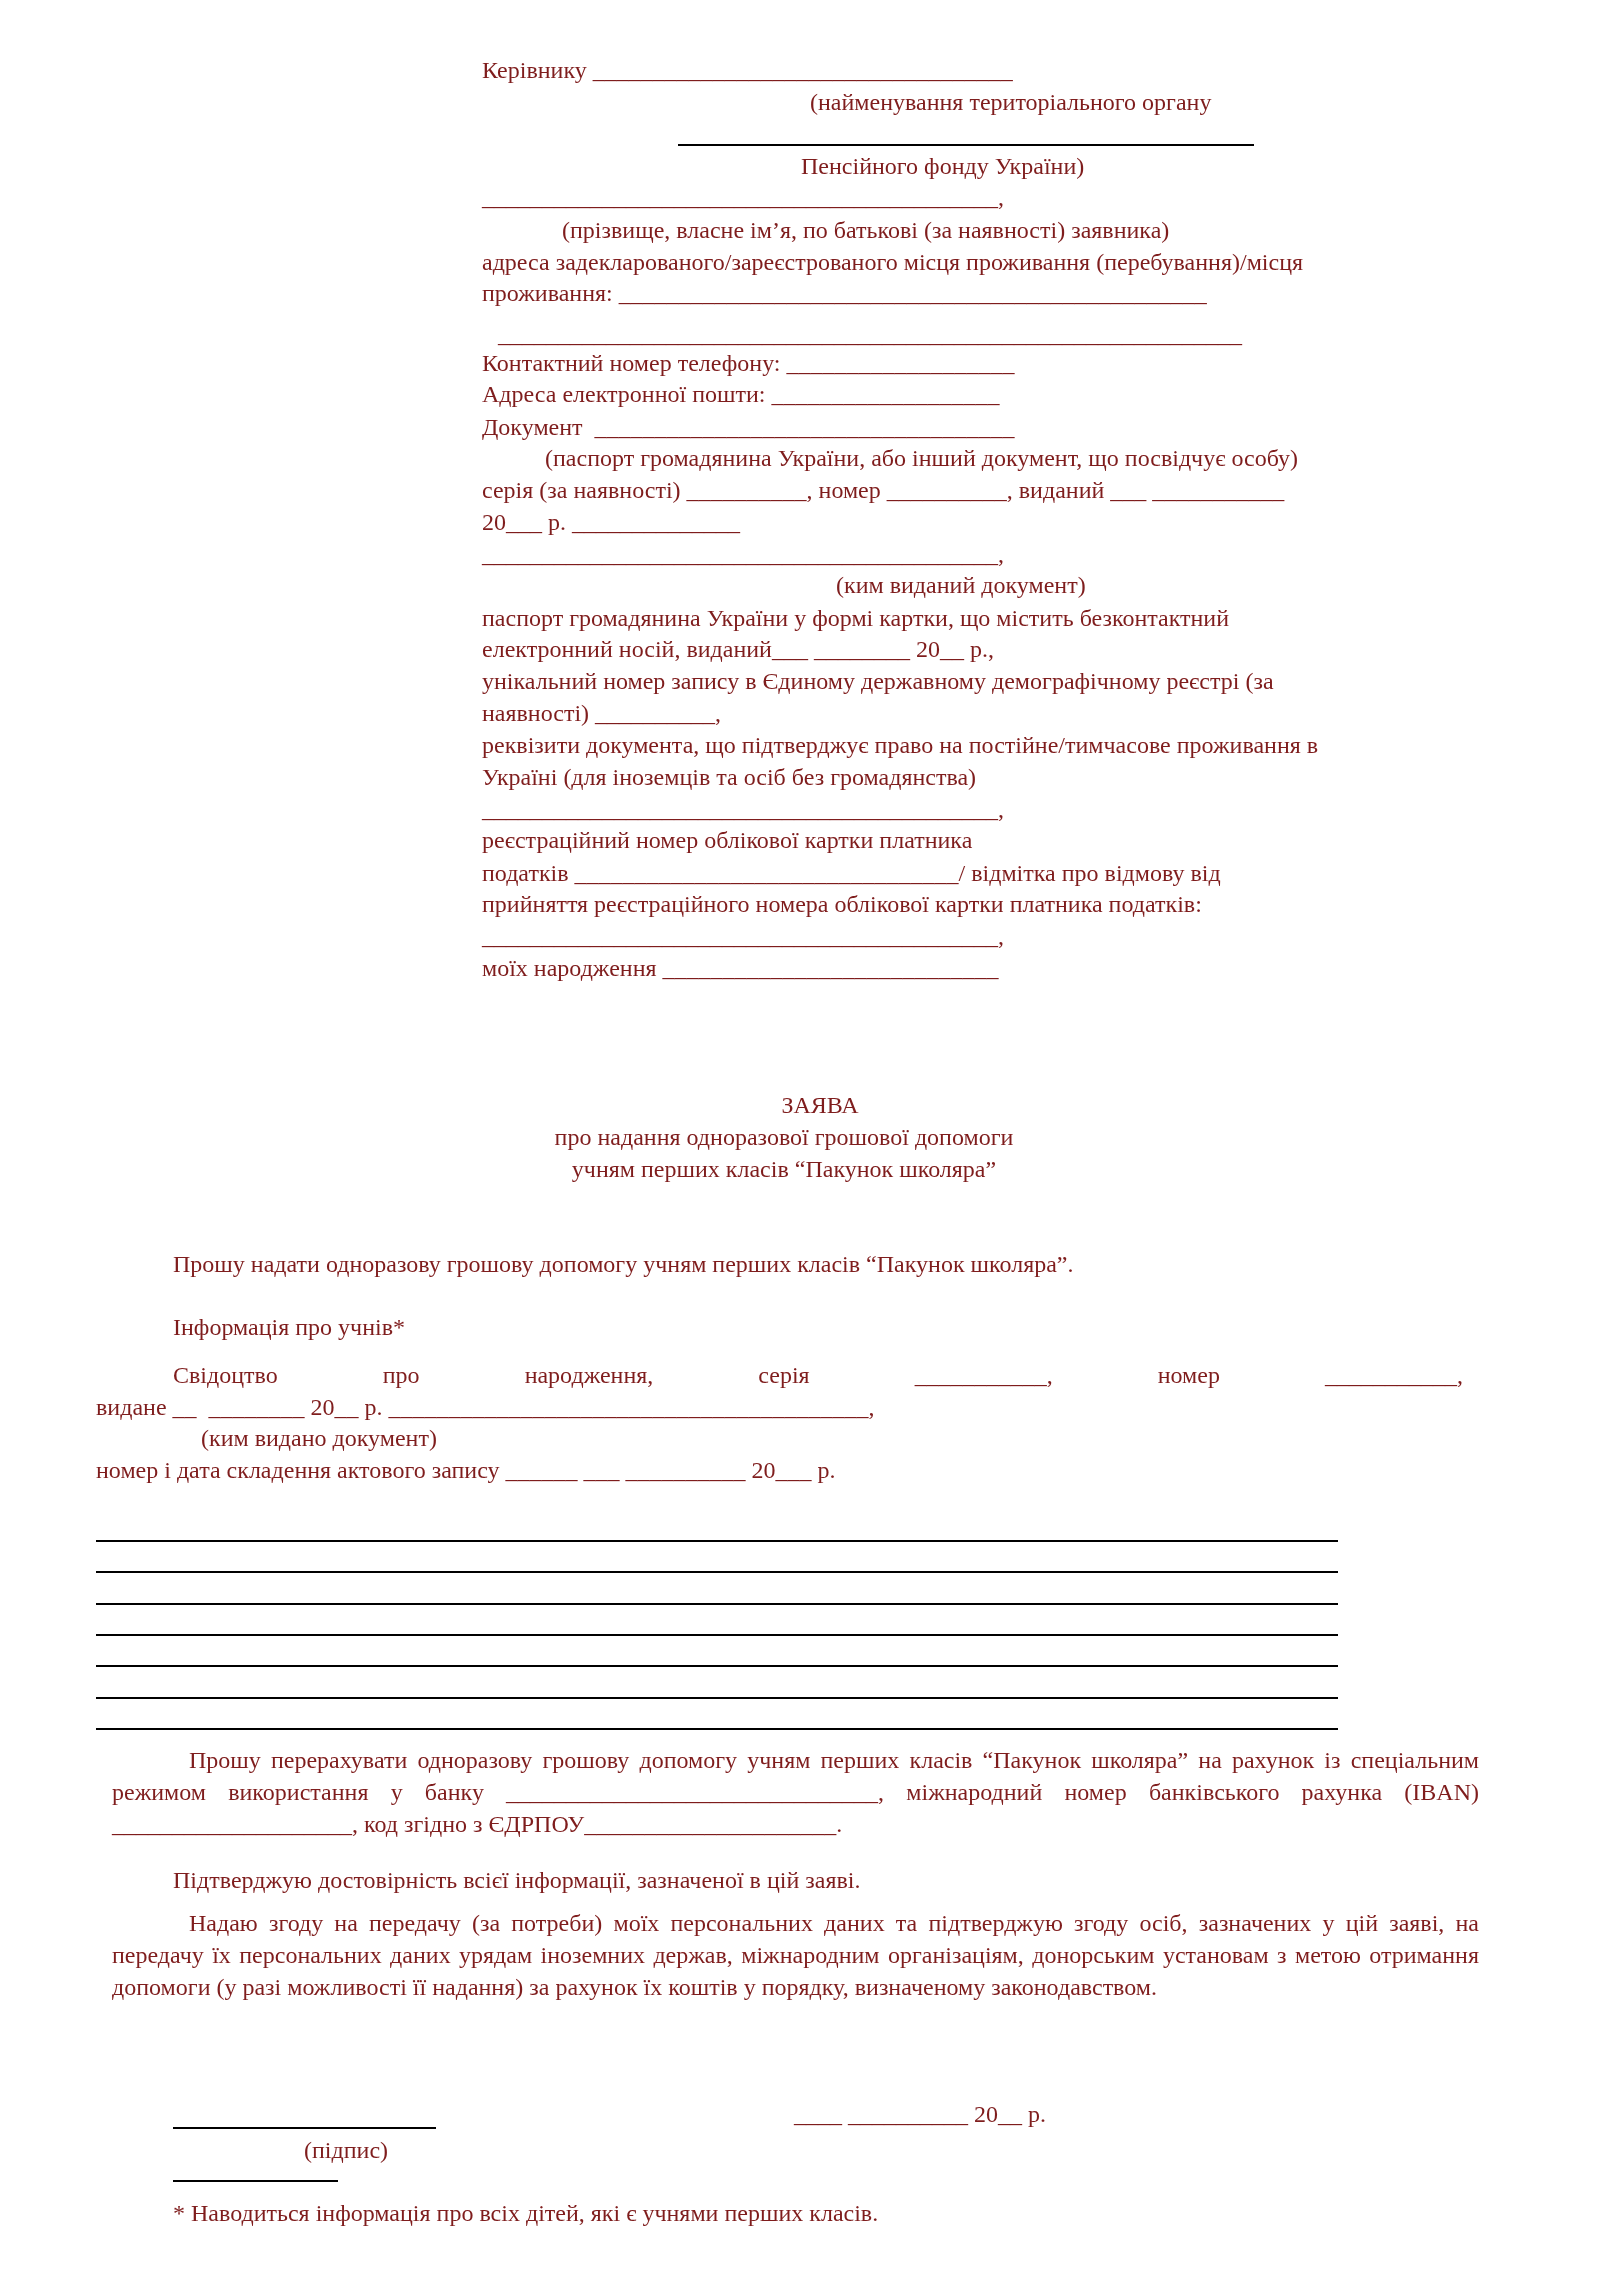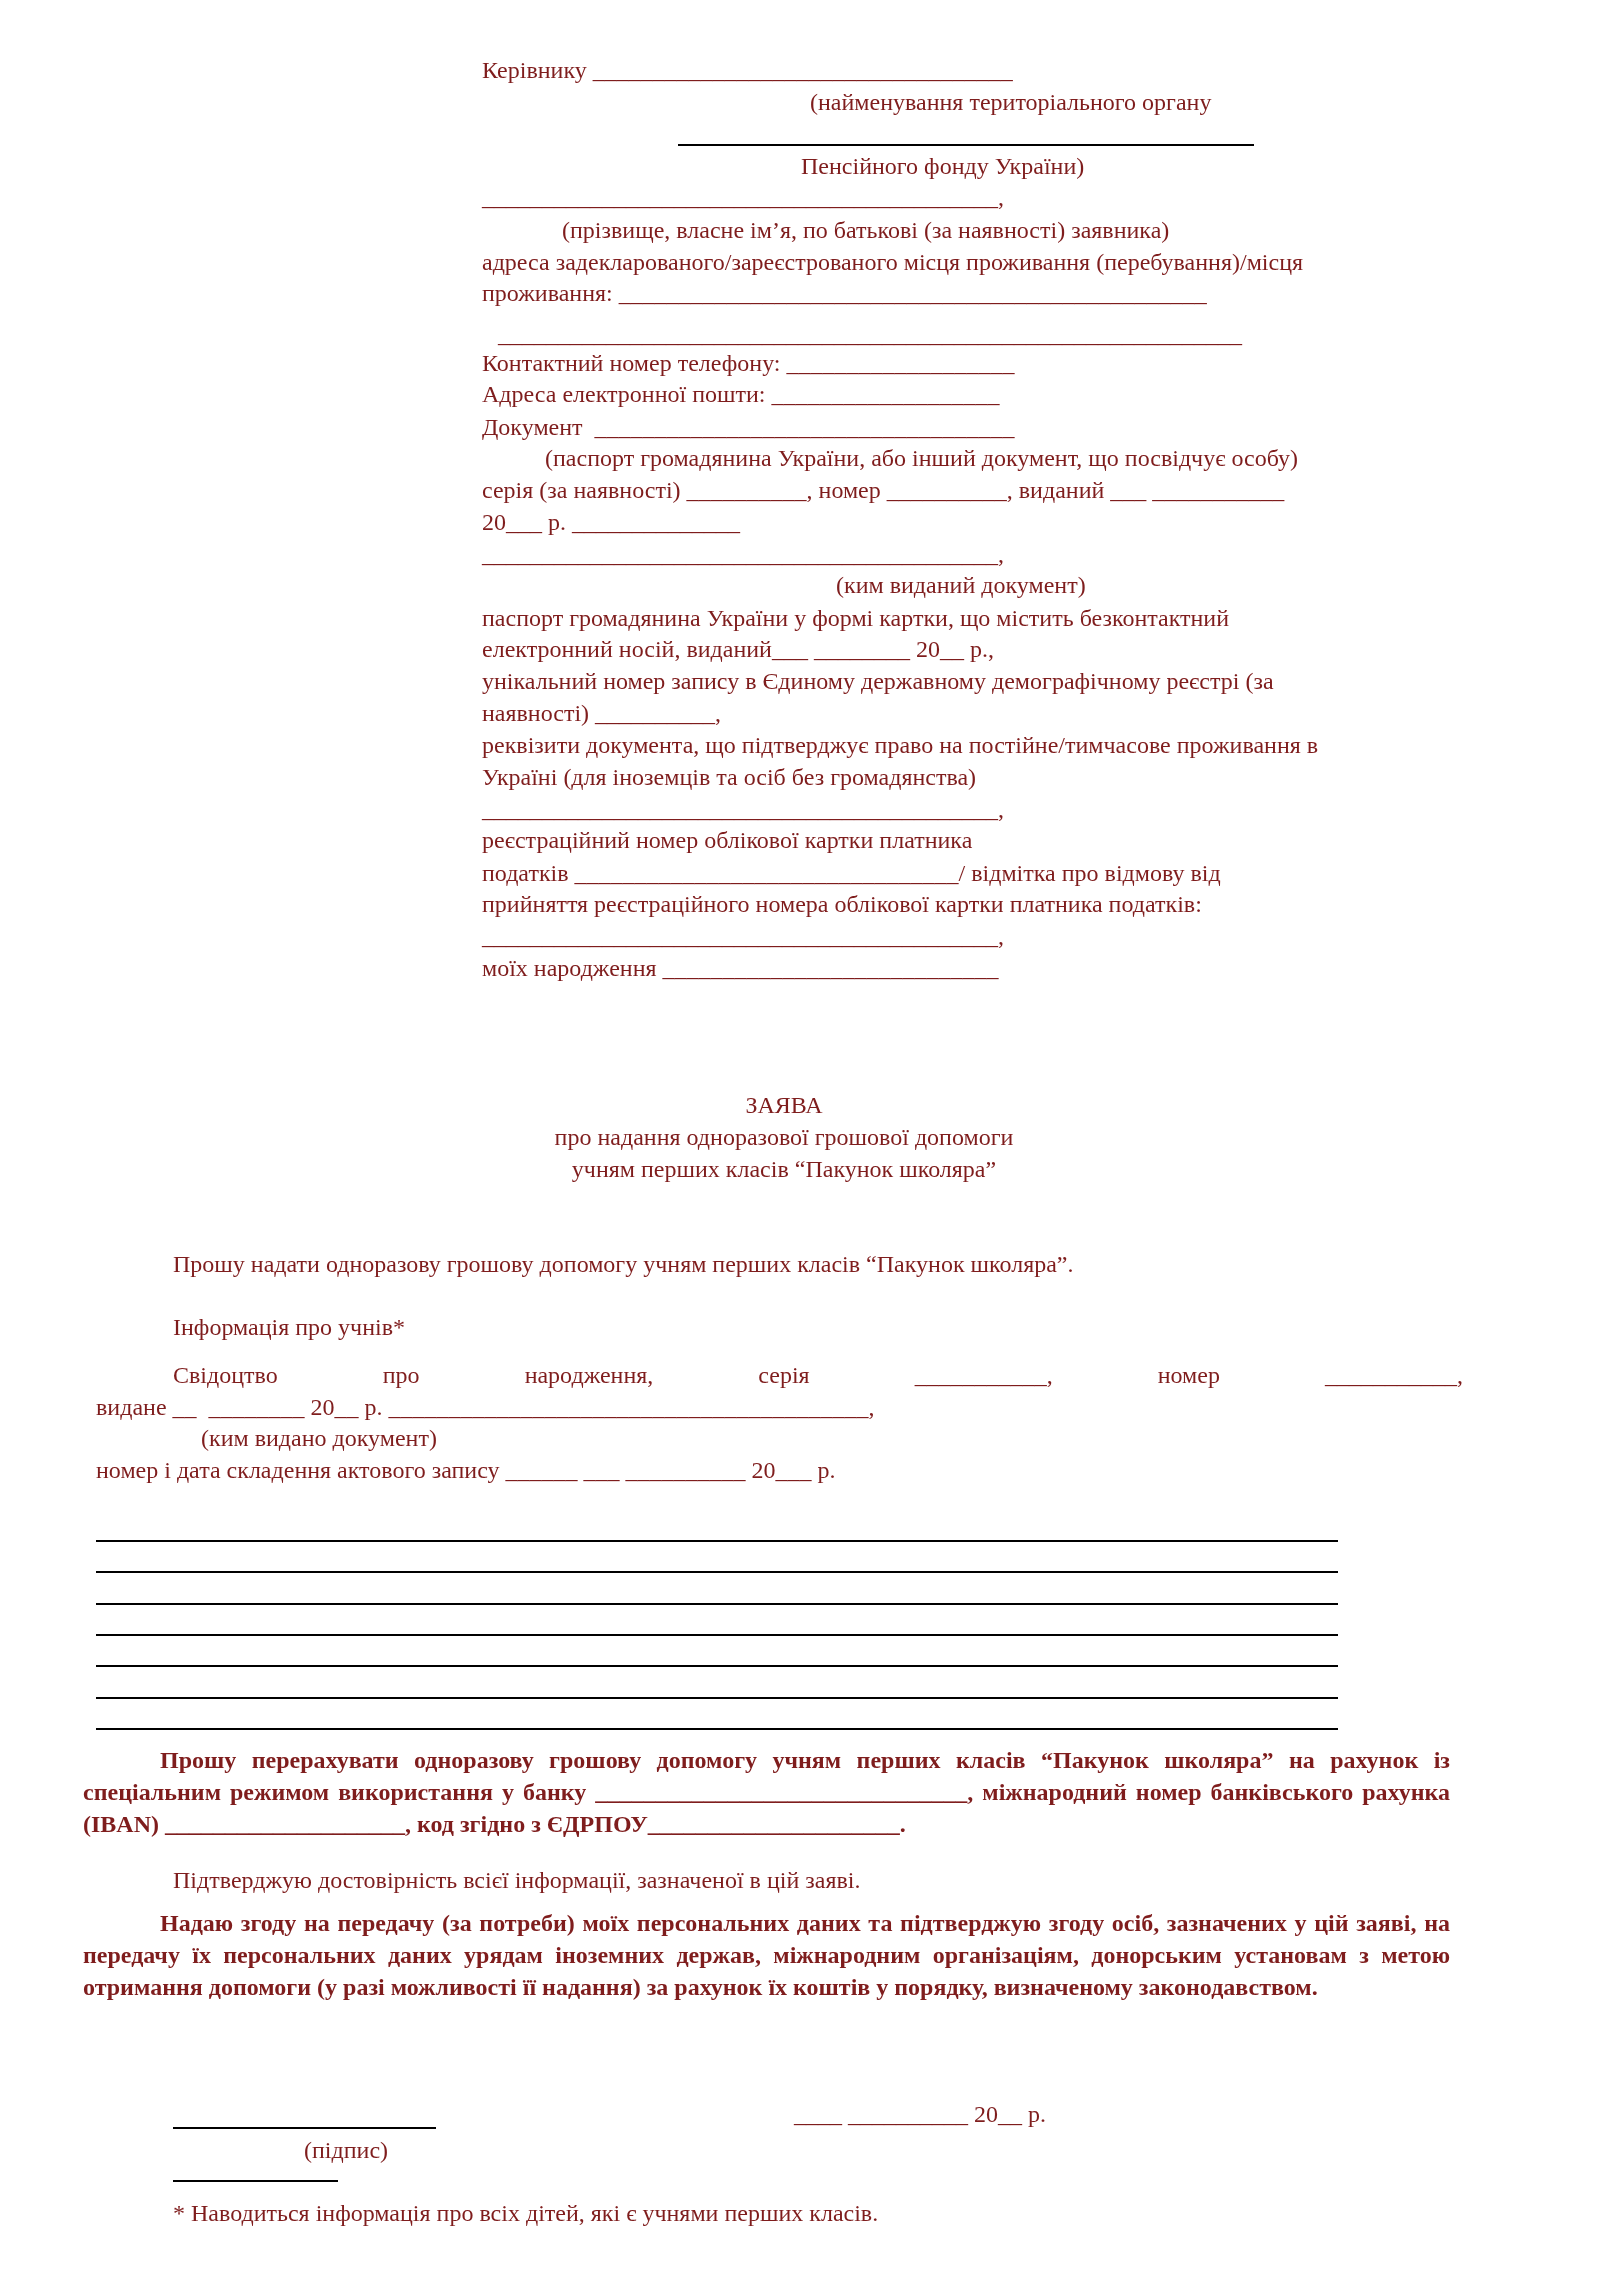--- a/index.html
+++ b/index.html
@@ -3,21 +3,21 @@
 <meta charset="utf-8">
 <style>
   html, body { margin: 0; padding: 0; background: #ffffff; }
   body { width: 1621px; height: 2293px; position: relative; overflow: hidden; }
   .page { position: absolute; left: 0; top: 0; width: 1621px; height: 2293px; background: #fff; color: #7f1d1d;
           font-family: "Liberation Serif", "DejaVu Serif", serif; font-size: 24px; }
   .ln { position: absolute; white-space: pre; line-height: 27.4px; }
   .hdr { left: 482px; }
   .c { text-align: center; }
   .rule { position: absolute; height: 2px; background: #000; }
-  .just { position: absolute; left: 83px; width: 1367px; text-align: justify; text-align-last: left; line-height: 32px; font-weight: bold; }
+  .just { position: absolute; left: 112px; width: 1367px; text-align: justify; text-align-last: left; line-height: 32px; }
   .just .first { text-indent: 77px; }
   .spread { position: absolute; display: flex; justify-content: space-between; white-space: pre; line-height: 27.4px; }
 </style>
 </head>
 <body>
 
 <div class="page">
 
   <div class="ln hdr" style="top:57px;">Керівнику ___________________________________</div>
   <div class="ln" style="top:89px; left:810px;">(найменування територіального органу</div>
@@ -42,21 +42,21 @@
   <div class="ln hdr" style="top:700px;">наявності) __________,</div>
   <div class="ln hdr" style="top:732px;">реквізити документа, що підтверджує право на постійне/тимчасове проживання в</div>
   <div class="ln hdr" style="top:764px;">Україні (для іноземців та осіб без громадянства)</div>
   <div class="ln hdr" style="top:796px;">___________________________________________,</div>
   <div class="ln hdr" style="top:827px;">реєстраційний номер облікової картки платника</div>
   <div class="ln hdr" style="top:860px;">податків ________________________________/ відмітка про відмову від</div>
   <div class="ln hdr" style="top:891px;">прийняття реєстраційного номера облікової картки платника податків:</div>
   <div class="ln hdr" style="top:923px;">___________________________________________,</div>
   <div class="ln hdr" style="top:955px;">моїх народження ____________________________</div>
 
-  <div class="ln c" style="top:1092px; left:0; width:1568px;">ЗАЯВА</div>
+  <div class="ln c" style="top:1092px; left:0; width:1568px;padding-left:36px;">ЗАЯВА</div>
   <div class="ln c" style="top:1124px; left:0; width:1568px;">про надання одноразової грошової допомоги</div>
   <div class="ln c" style="top:1156px; left:0; width:1568px;">учням перших класів “Пакунок школяра”</div>
 
   <div class="ln" style="top:1251px; left:173px;">Прошу надати одноразову грошову допомогу учням перших класів “Пакунок школяра”.</div>
   <div class="ln" style="top:1314px; left:173px;">Інформація про учнів*</div>
 
   <div class="spread" style="top:1362px; left:173px; width:1290px;">
     <span>Свідоцтво</span>
     <span>про</span>
     <span>народження,</span>

